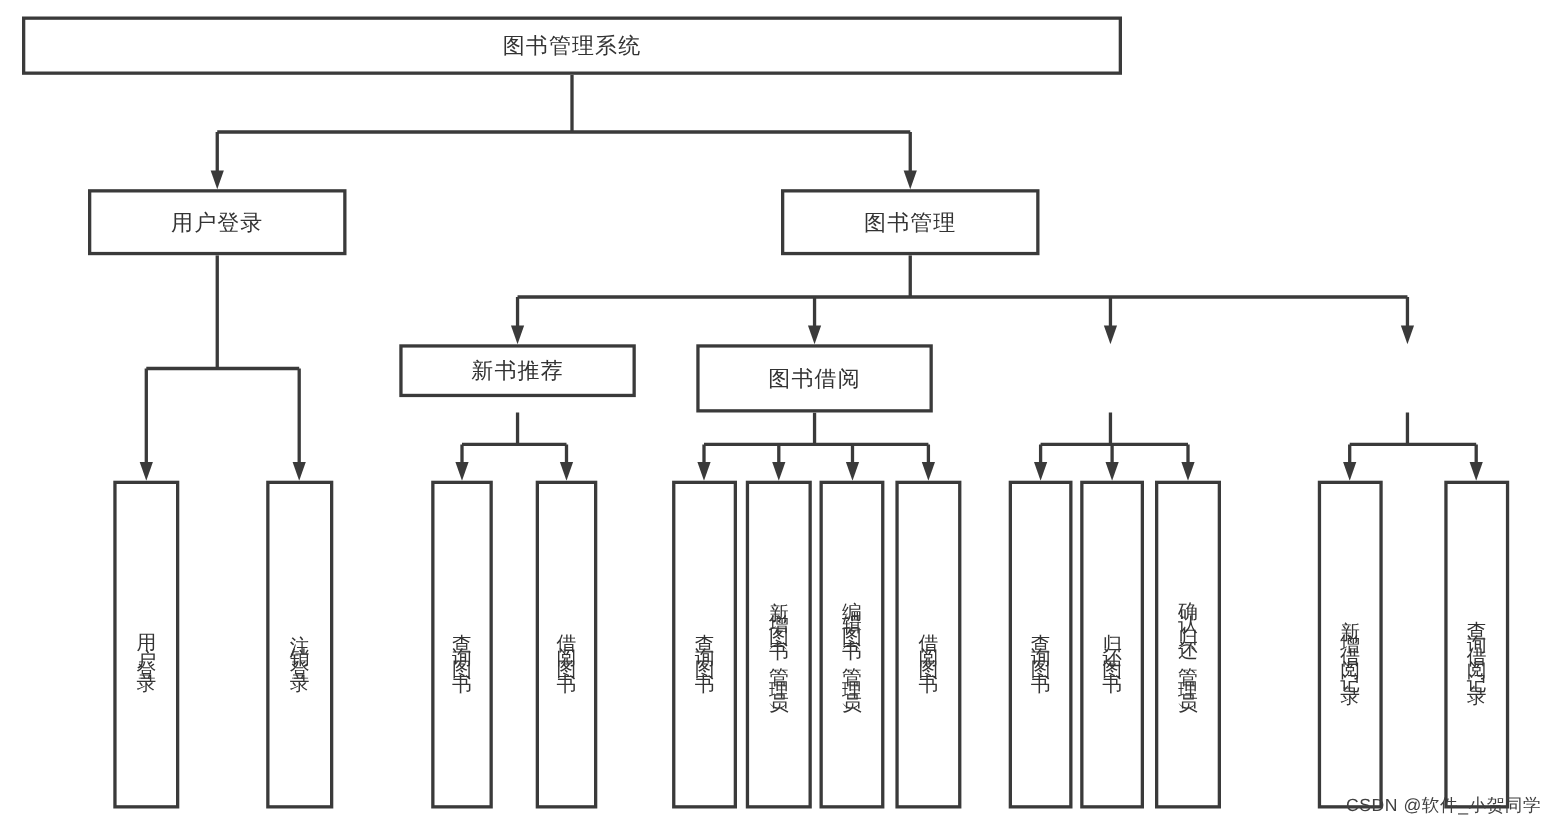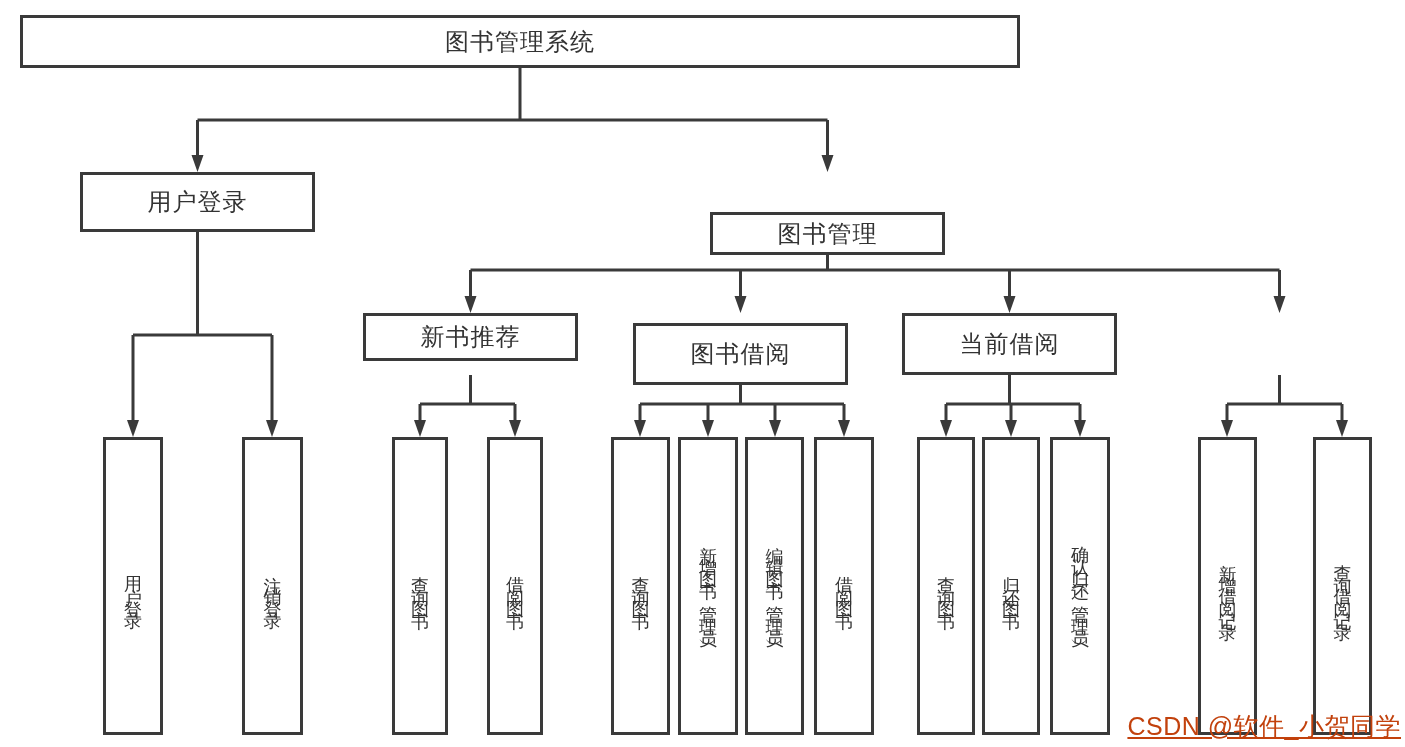--- a/index.html
+++ b/index.html
@@ -19,21 +19,21 @@
   }
   .node {
     position: absolute;
     box-sizing: border-box;
     border: 3px solid #3a3a3a;
     background: #ffffff;
     display: flex;
     align-items: center;
     justify-content: center;
     color: #333333;
-    font-size: 24px;
+    font-size: 20px;
     letter-spacing: 1px;
     white-space: nowrap;
   }
   .leaf {
     position: absolute;
     box-sizing: border-box;
     border: 3px solid #3a3a3a;
     background: #ffffff;
     display: flex;
     align-items: center;
@@ -45,24 +45,23 @@
     writing-mode: vertical-rl;
     text-orientation: mixed;
     letter-spacing: 12px;
     line-height: 1;
     white-space: nowrap;
   }
   .watermark {
     position: absolute;
     right: 4px;
     bottom: 4px;
-    color: #c2410c;
-    font-size: 25px;
+    color: #404040;
+    font-size: 16px;
     letter-spacing: 0.5px;
-    text-decoration: underline;
   }
 </style>
 </head>
 <body>
 
 <div class="canvas">
 
   <svg class="connector-layer" viewBox="0 0 1405 747" xmlns="http://www.w3.org/2000/svg">
     <g stroke="#3a3a3a" stroke-width="3" fill="none">
 
@@ -103,32 +102,29 @@
     </g>
   </svg>
 
   <div class="node" style="left:20px; top:15px; width:1000px; height:53px;">
     <span>图书管理系统</span>
   </div>
 
   <div class="node" style="left:80px; top:172px; width:235px; height:60px;">
     <span>用户登录</span>
   </div>
-  <div class="node" style="left:710px; top:172px; width:235px; height:43px;margin-top:40px;">
+  <div class="node" style="left:710px; top:172px; width:235px; height:60px;">
     <span>图书管理</span>
   </div>
 
   <div class="node" style="left:363px; top:313px; width:215px; height:48px;">
     <span>新书推荐</span>
   </div>
-  <div class="node" style="left:633px; top:323px; width:215px; height:62px;">
+  <div class="node" style="left:633px; top:313px; width:215px; height:62px;">
     <span>图书借阅</span>
-  </div>
-  <div class="node" style="left:902px; top:313px; width:215px; height:62px;">
-    <span>当前借阅</span>
   </div>
 
   <div class="leaf" style="left:103px; top:437px; width:60px; height:298px;">
     <span class="vtext">用户登录</span>
   </div>
   <div class="leaf" style="left:242px; top:437px; width:61px; height:298px;">
     <span class="vtext">注销登录</span>
   </div>
 
   <div class="leaf" style="left:392px; top:437px; width:56px; height:298px;">

